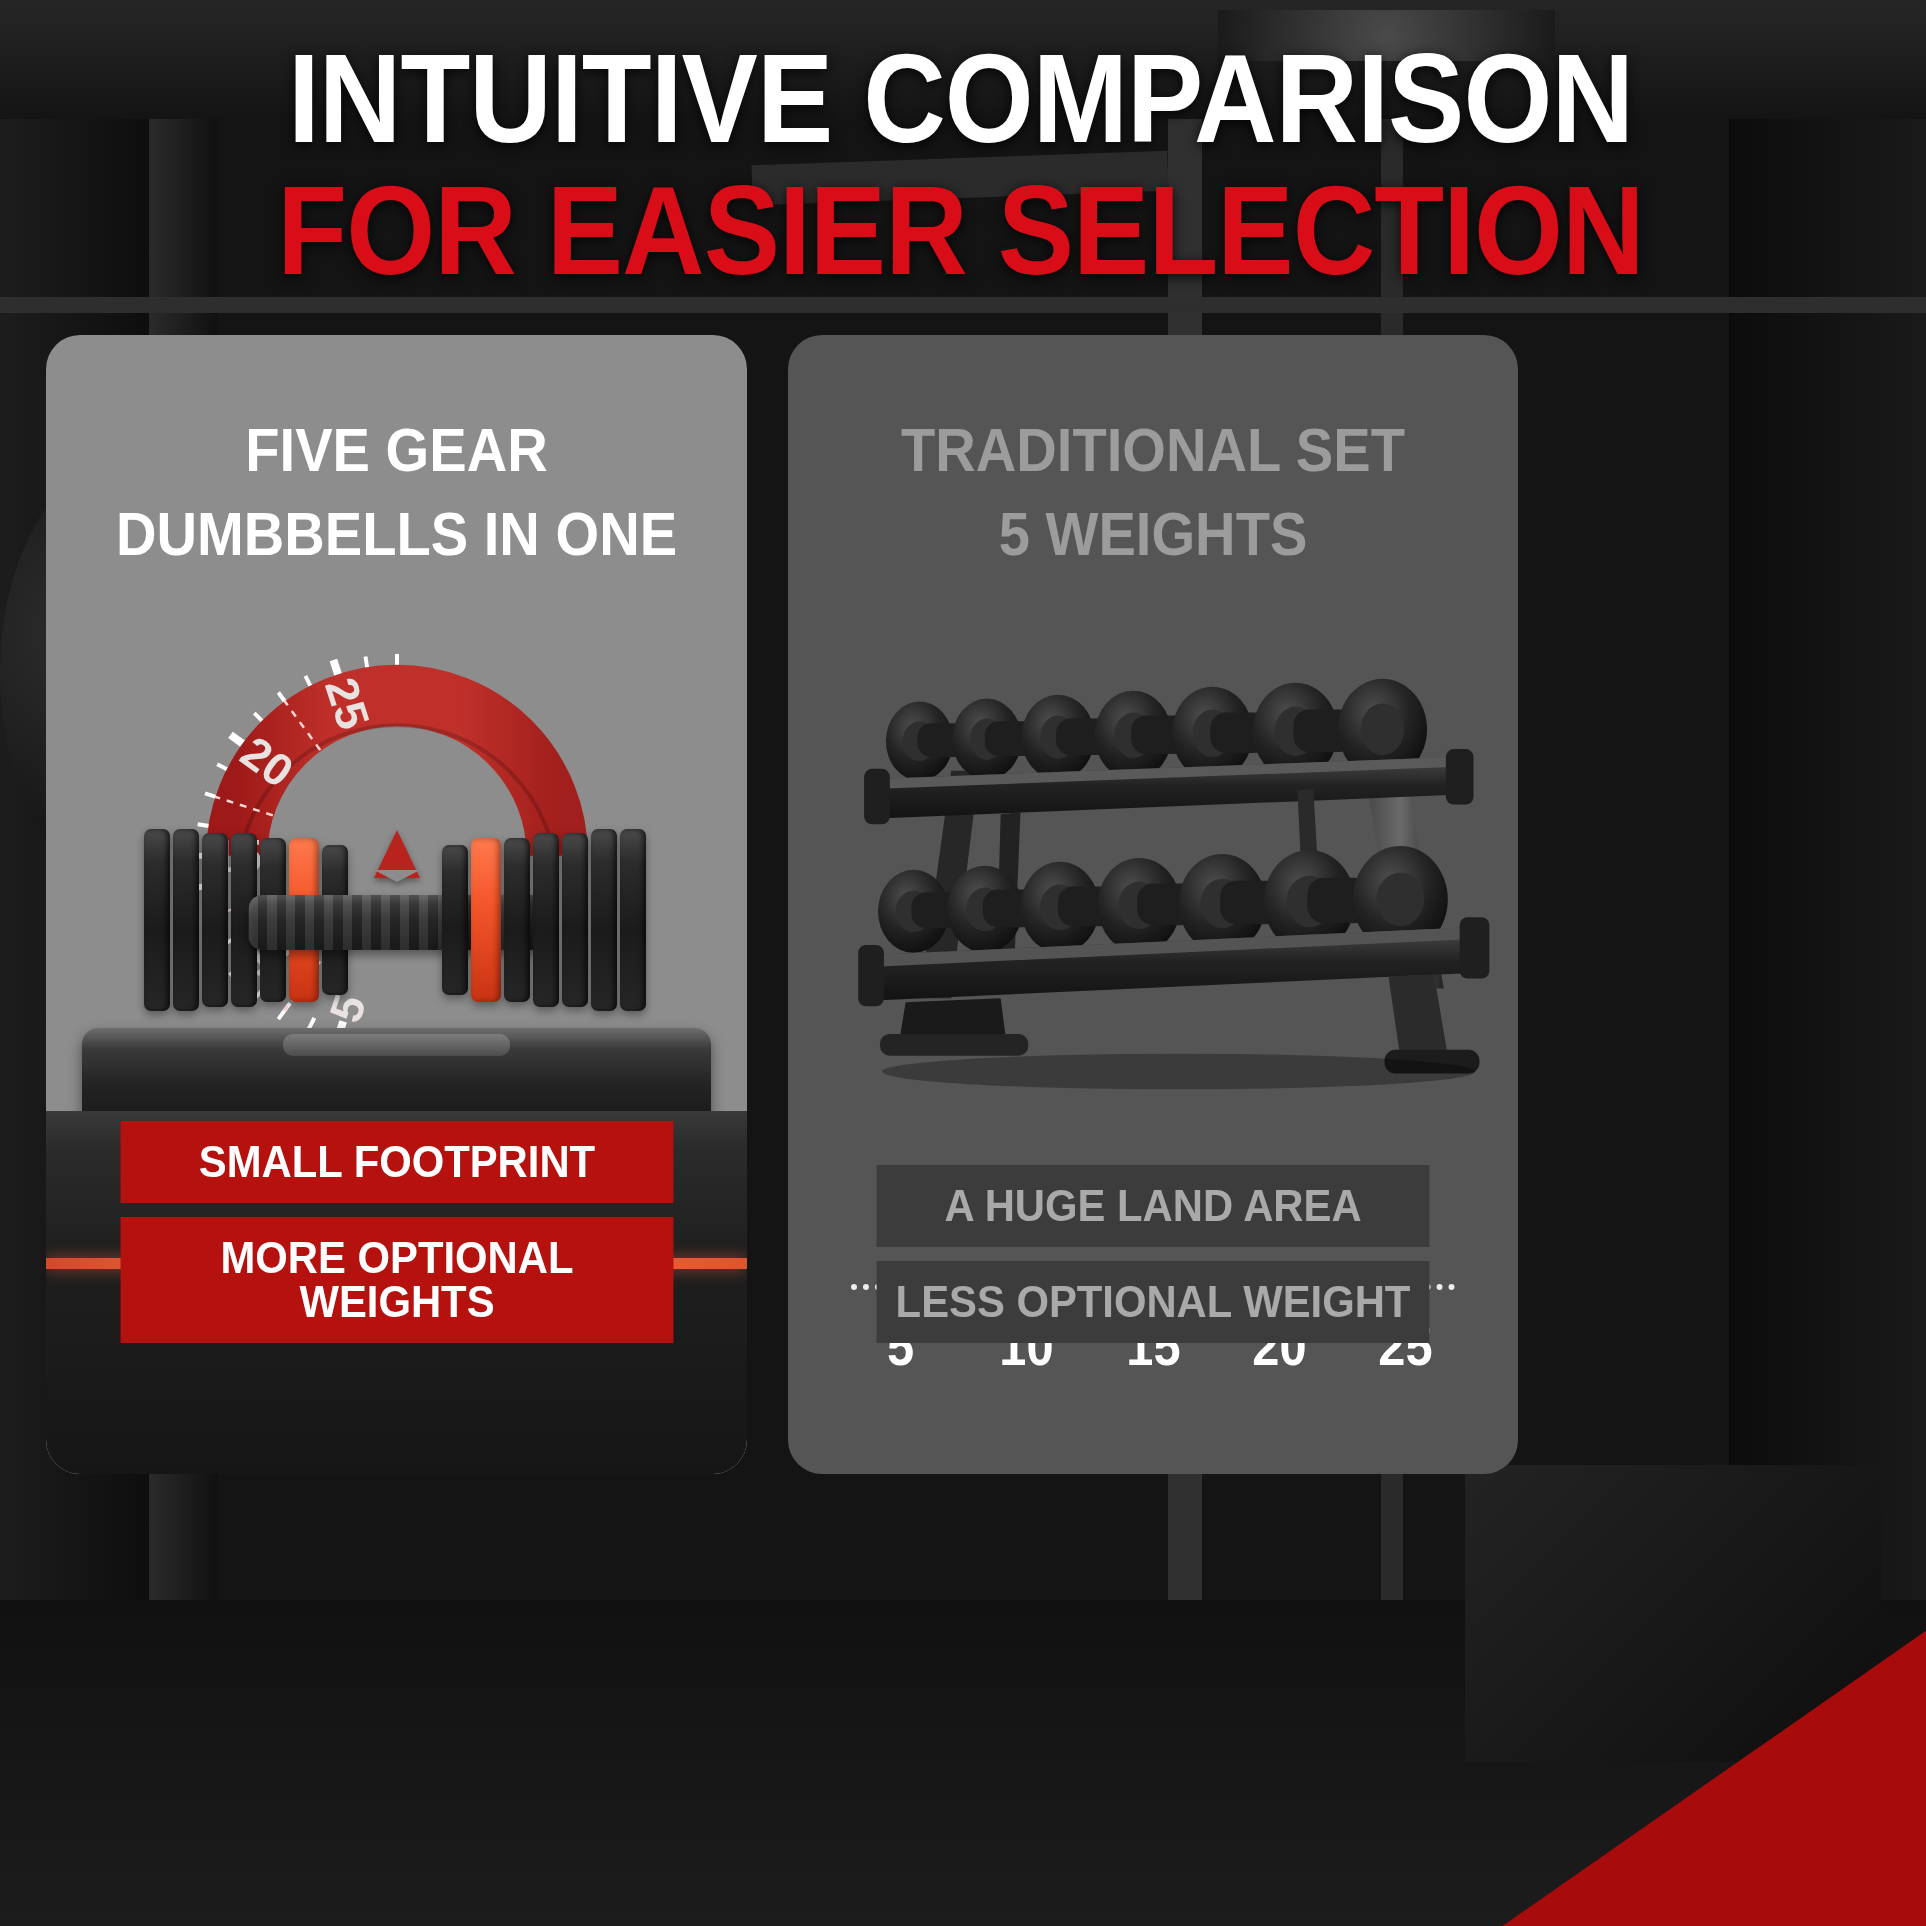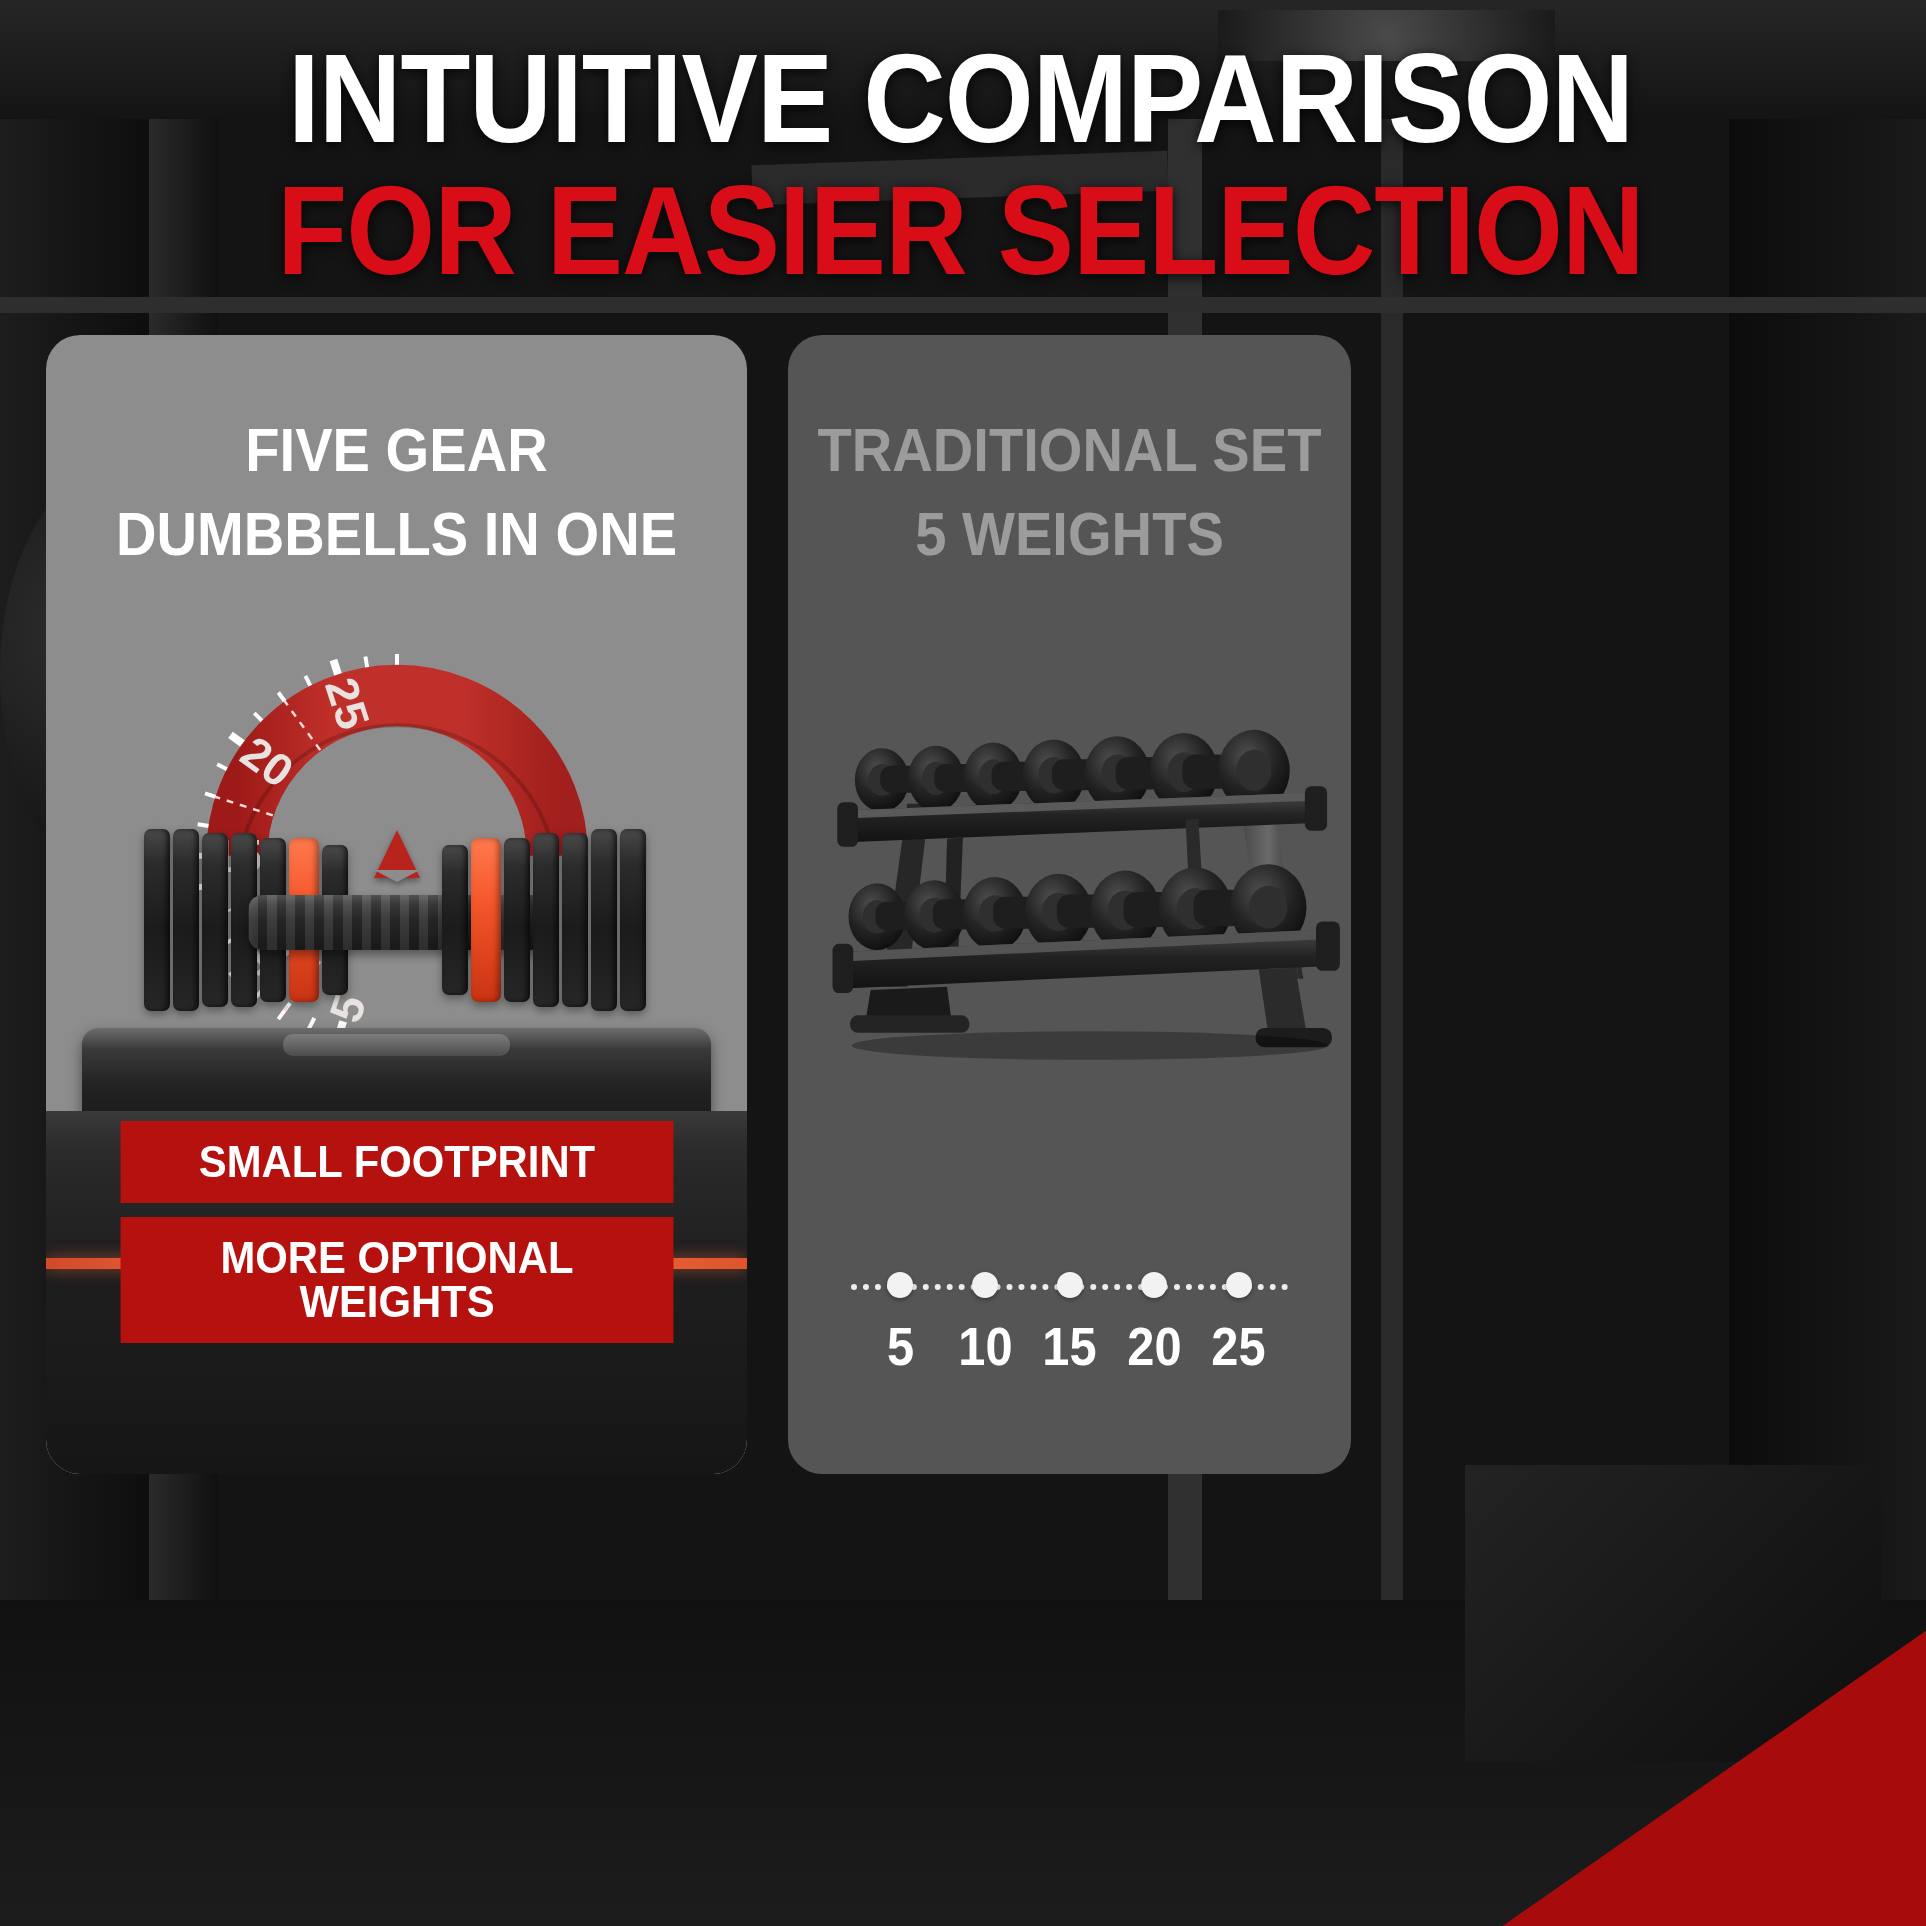--- a/index.html
+++ b/index.html
@@ -45,21 +45,21 @@
     transform:scaleX(.90); transform-origin:center;
     text-shadow:0 3px 14px rgba(0,0,0,.8);
   }
 
   
   .panel {
     position:absolute; top:335px; height:1139px;
     border-radius:34px; z-index:5; overflow:hidden;
   }
   #panel-left  { left:46px;  width:701px; background:#8D8D8D; }
-  #panel-right { left:788px; width:563px; background:#555555; }
+  #panel-right { left:788px; width:730px; background:#555555; }
 
   .panel-title {
     position:absolute; left:0; right:0; top:73px;
     text-align:center; font-weight:bold;
     font-size:61px; line-height:1.38;
     transform:scaleX(.92); transform-origin:center;
   }
   #panel-left  .panel-title { color:#ffffff; }
   #panel-right .panel-title { color:#9C9C9C; }
   .panel-title span { display:block; }
@@ -471,14 +471,18 @@
     </div>
     <div id="scale-labels">
       <span>5</span>
       <span>10</span>
       <span>15</span>
       <span>20</span>
       <span>25</span>
     </div>
   </div>
 
+  <div class="badges">
+    <div class="badge badge-gray">A HUGE LAND AREA</div>
+    <div class="badge badge-gray">LESS OPTIONAL WEIGHT</div>
+  </div>
 </div>
 
 
 </body></html>

